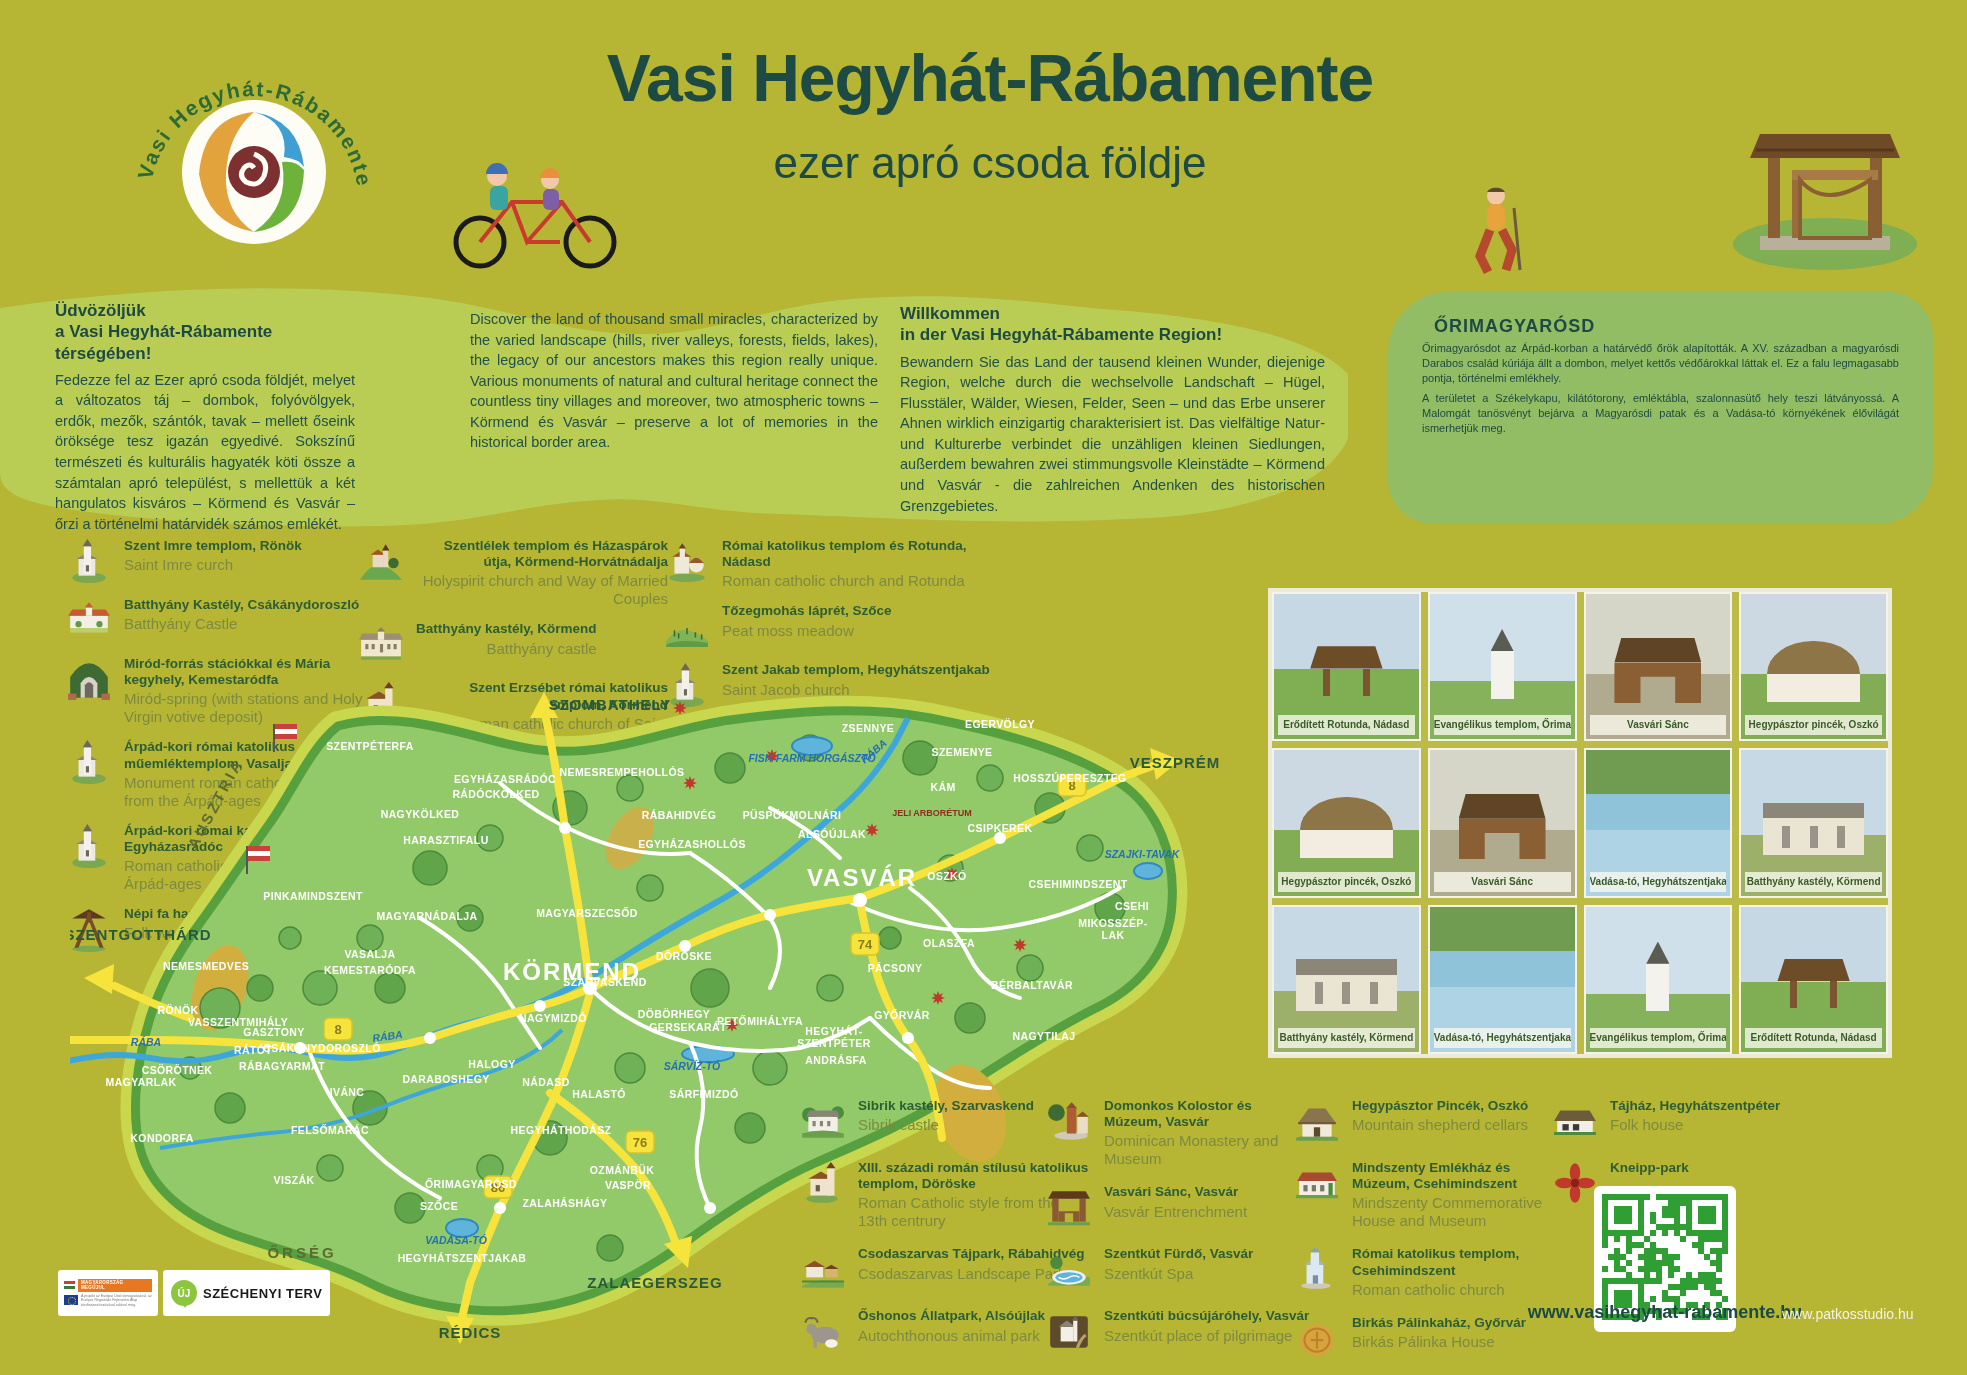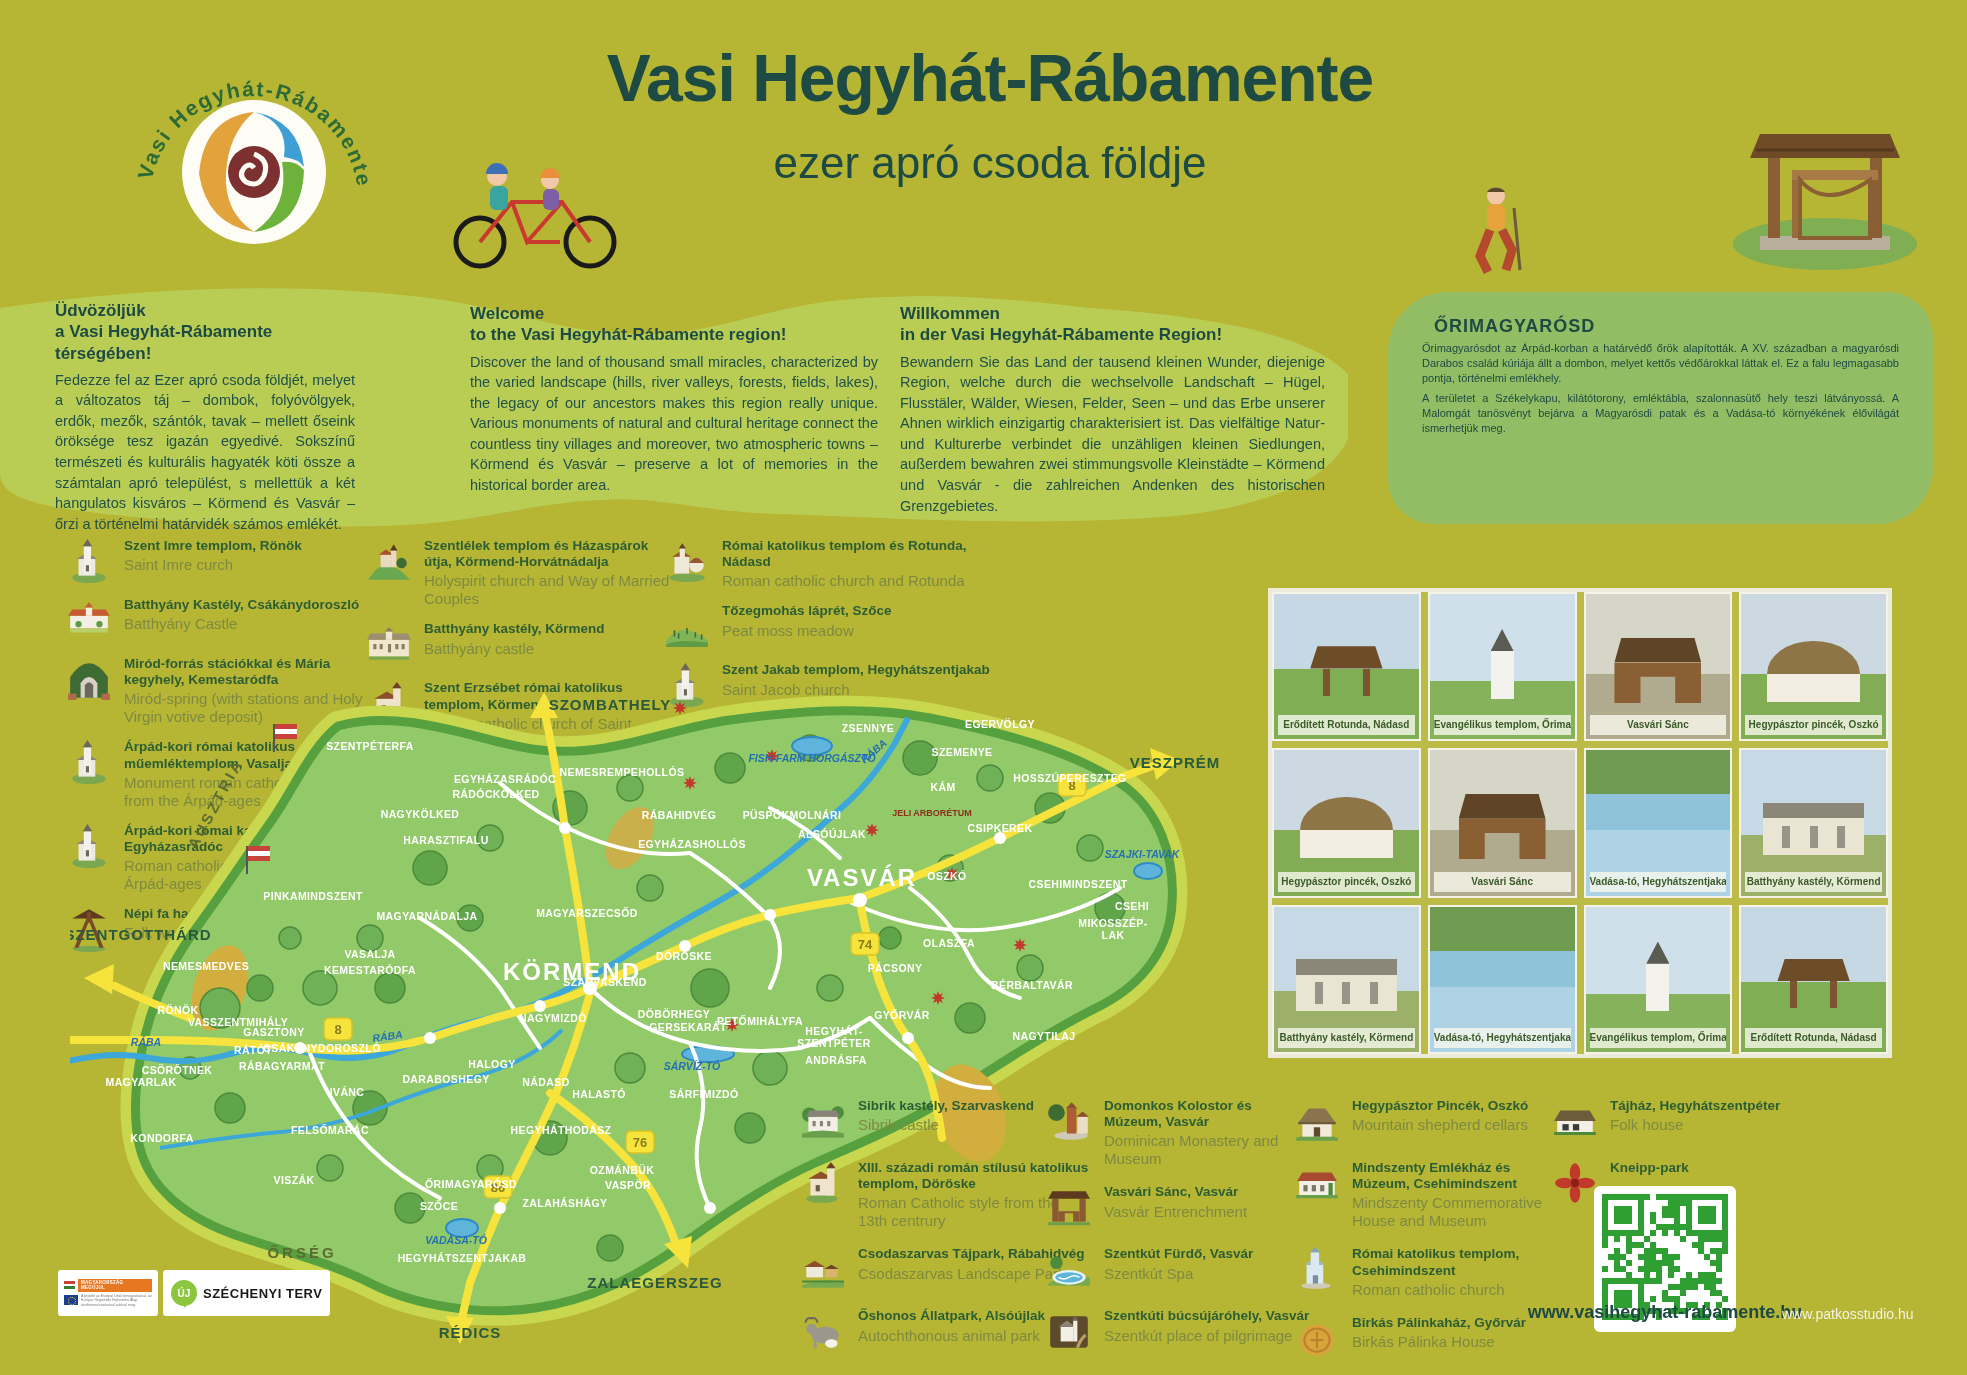--- a/index.html
+++ b/index.html
@@ -28,21 +28,21 @@
   #ori-box h3{margin:0 0 4px 12px;font-size:18px;font-weight:800;letter-spacing:1px;}
   #ori-box p{margin:4px 0 0 0;font-size:11px;line-height:1.38;text-align:justify;}
   
   .legend-col{position:absolute;display:flex;flex-direction:column;gap:13px;}
   .lg-item{display:flex;gap:12px;align-items:flex-start;}
   .lg-icon{flex:0 0 46px;width:46px;height:46px;}
   .lg-icon svg{width:46px;height:46px;}
   .lg-title{font-size:13.5px;font-weight:800;color:#2c5e35;line-height:1.2;}
   .lg-sub{font-size:15px;color:#7d8b41;margin-top:2px;line-height:1.2;}
   #tl-1{left:66px;top:538px;width:300px;}
-  #tl-2{left:366px;top:538px;width:310px;}
+  #tl-2{left:358px;top:538px;width:310px;text-align:right;}
   #tl-3{left:664px;top:538px;width:335px;}
   #bl-1{left:800px;top:1098px;width:290px;gap:16px;}
   #bl-2{left:1046px;top:1098px;width:266px;gap:16px;}
   #bl-3{left:1294px;top:1098px;width:276px;gap:16px;}
   #bl-4{left:1552px;top:1098px;width:250px;gap:16px;}
   
   #map-wrap{position:absolute;left:70px;top:688px;width:1180px;height:662px;}
   text{font-family:"Liberation Sans",sans-serif;}
   .lbl-town{fill:#ffffff;font-size:10.5px;font-weight:700;letter-spacing:.4px;}
   .lbl-city{fill:#ffffff;font-size:24px;font-weight:700;letter-spacing:2px;}
@@ -145,22 +145,20 @@
   <svg id="intro-blob" width="1360" height="280" viewBox="0 0 1360 280">
     <path d="M0,40 C150,18 300,14 430,30 C520,42 560,66 645,66 C725,66 765,36 865,30 C965,24 1030,34 1090,40 C1210,48 1310,66 1348,106 L1348,170 C1330,216 1250,244 1150,250 C1000,258 900,250 780,246 C700,244 660,228 600,232 C520,236 480,256 380,258 C280,260 150,254 60,240 C18,232 0,224 0,204 Z" fill="#b9cd55"></path>
   </svg>
 
   <div class="intro-col" id="col-hu">
     <h3><span>Üdvözöljük</span><br>
         <span>a Vasi Hegyhát-Rábamente térségében!</span></h3>
     <p>Fedezze fel az Ezer apró csoda földjét, melyet a változatos táj – dombok, folyóvölgyek, erdők, mezők, szántók, tavak – mellett őseink öröksége tesz igazán egyedivé. Sokszínű természeti és kulturális hagyaték köti össze a számtalan apró települést, s mellettük a két hangulatos kisváros – Körmend és Vasvár – őrzi a történelmi határvidék számos emlékét.</p>
   </div>
   <div class="intro-col" id="col-en">
-    <h3><span>Welcome</span><br>
-        <span>to the Vasi Hegyhát-Rábamente region!</span></h3>
     <p>Discover the land of thousand small miracles, characterized by the varied landscape (hills, river valleys, forests, fields, lakes), the legacy of our ancestors makes this region really unique. Various monuments of natural and cultural heritage connect the countless tiny villages and moreover, two atmospheric towns – Körmend és Vasvár – preserve a lot of memories in the historical border area.</p>
   </div>
   <div class="intro-col" id="col-de">
     <h3><span>Willkommen</span><br>
         <span>in der Vasi Hegyhát-Rábamente Region!</span></h3>
     <p>Bewandern Sie das Land der tausend kleinen Wunder, diejenige Region, welche durch die wechselvolle Landschaft – Hügel, Flusstäler, Wälder, Wiesen, Felder, Seen – und das Erbe unserer Ahnen wirklich einzigartig charakterisiert ist. Das vielfältige Natur- und Kulturerbe verbindet die unzähligen kleinen Siedlungen, außerdem bewahren zwei stimmungsvolle Kleinstädte – Körmend und Vasvár - die zahlreichen Andenken des historischen Grenzgebietes.</p>
   </div>
 
   <div id="ori-box">
     <h3>ŐRIMAGYARÓSD</h3>

